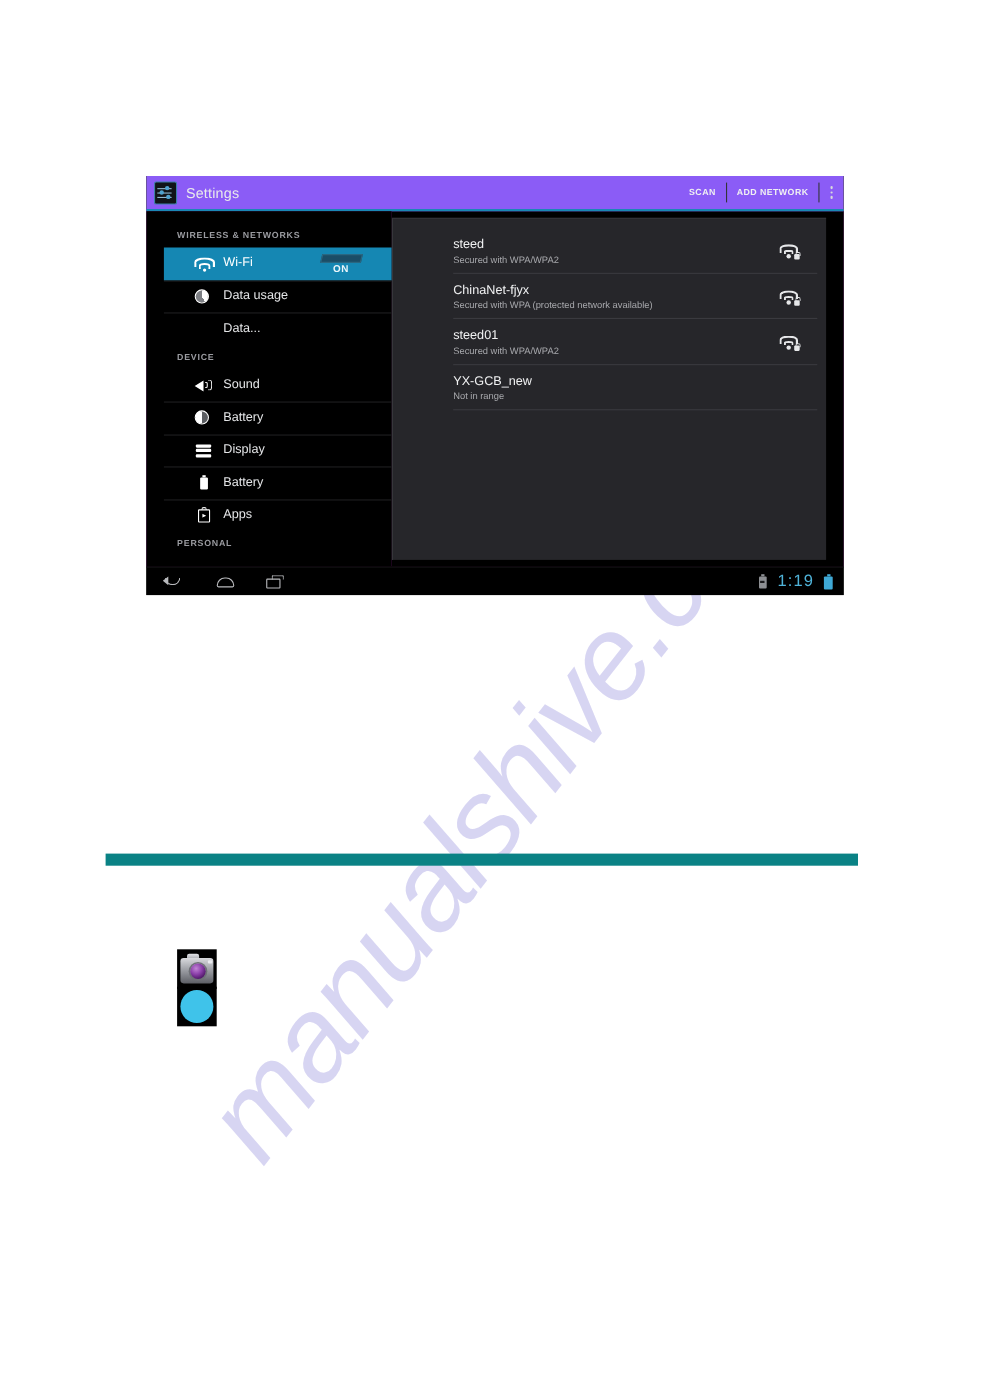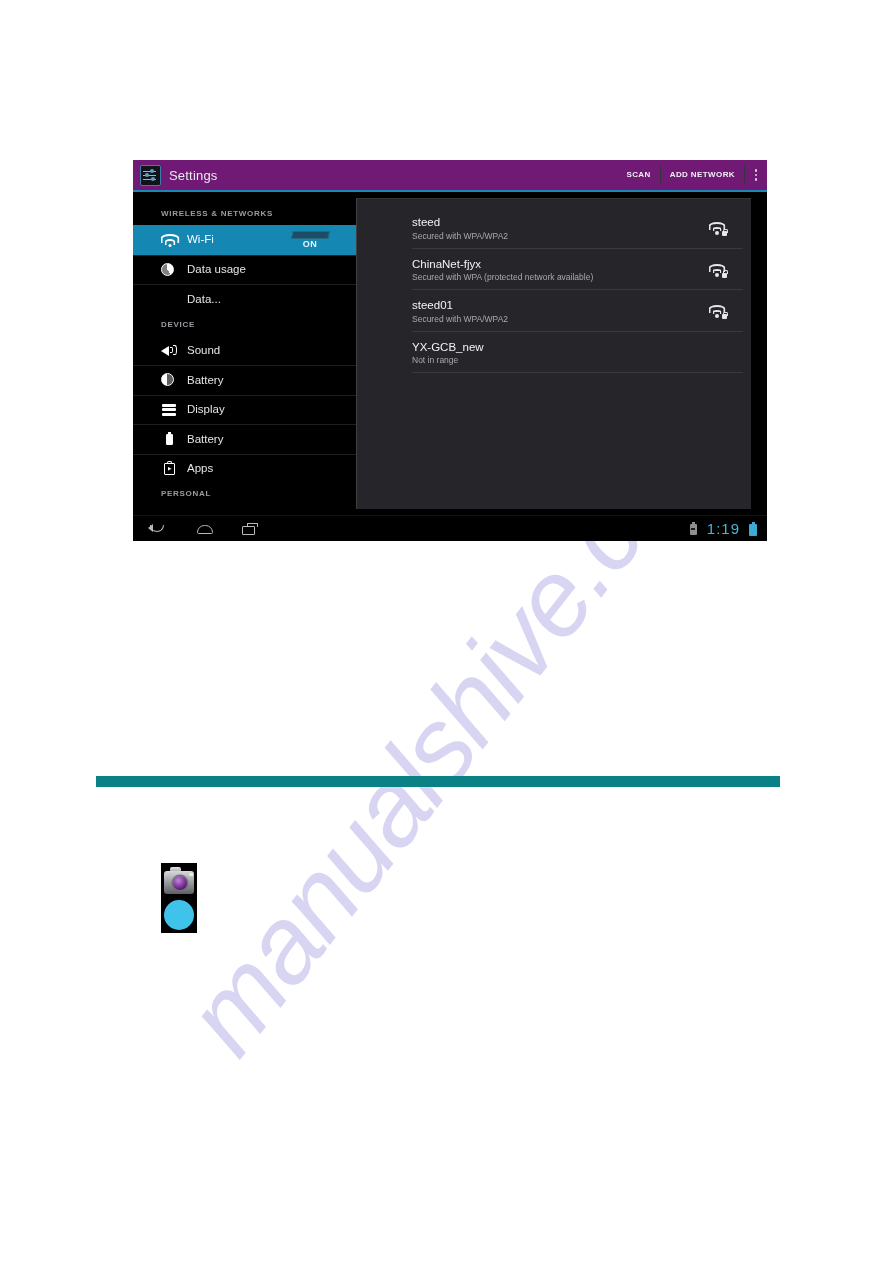--- a/index.html
+++ b/index.html
@@ -40,21 +40,21 @@
     width: 634px; height: 381px;
     background: #000000;
     z-index: 10;
     overflow: hidden;
   }
 
   
   .action-bar {
     position: relative;
     height: 32px;
-    background: #701a75;
+    background: #8b5cf6;
     border-bottom: 2px solid #1b87b5;
     display: flex;
     align-items: center;
     padding: 0 0 0 7px;
   }
   .app-icon {
     width: 21px; height: 21px;
     background: #111418;
     border: 1.5px solid #3d7fa6;
     border-radius: 2px;
@@ -133,20 +133,21 @@
   }
   .nav-item {
     height: 29.5px;
     display: flex;
     align-items: center;
     padding-left: 28px;
     border-top: 1px solid #1e1f21;
     color: #e4e5e7;
     font-size: 11.5px;
     position: relative;
+    margin-left: 16px;
   }
   .nav-item.first { border-top: none; }
   .nav-item.sel {
     background: #1587b3;
     border-top: none;
     color: #ffffff;
   }
   .nav-ico {
     width: 17px; height: 14px;
     margin-right: 9px;

